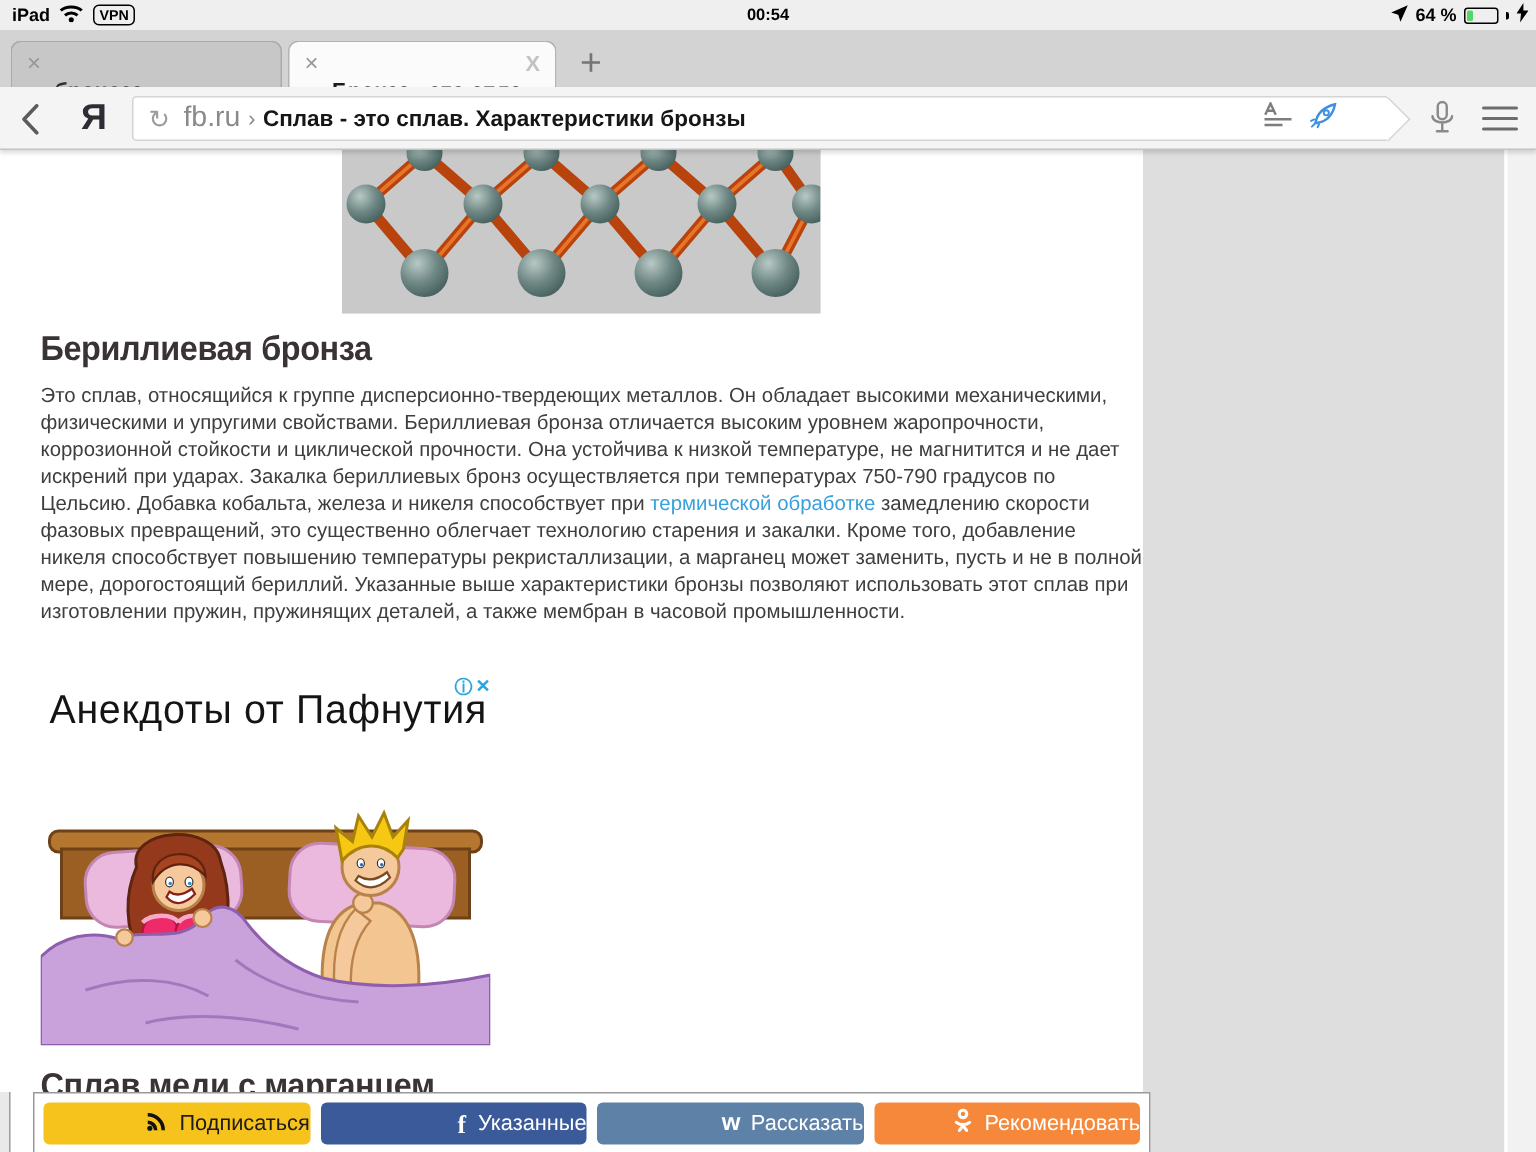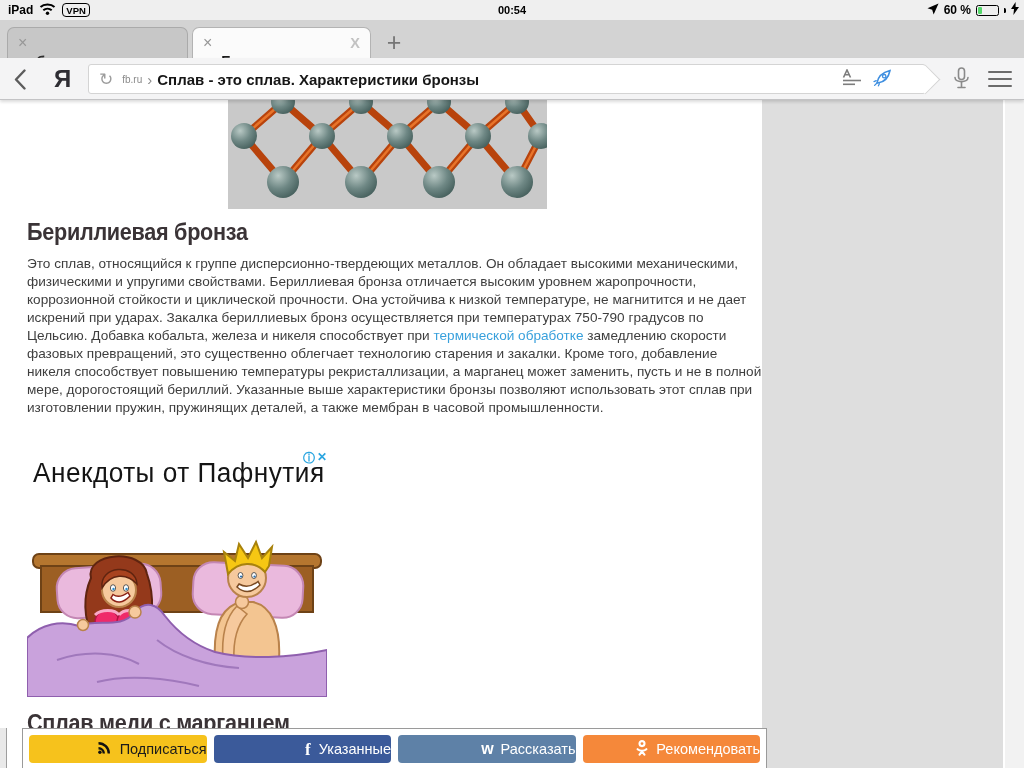--- a/index.html
+++ b/index.html
@@ -29,21 +29,21 @@
   .tab-label { white-space:nowrap; overflow:hidden;margin-top:36px; }
   .tab-fade { color:#c2c2c2; margin-left:3px; }
   .new-tab { position:absolute; left:381px; bottom:2px; width:26px; height:28px; display:flex; align-items:center; justify-content:center; font-size:25px; font-weight:normal; color:#757575; }
   
   .nav-bar { position:absolute; left:0; top:58px; width:1024px; height:42px; background:#f4f4f5; border-bottom:1px solid #c3c3c5; box-shadow:0 2px 3px rgba(0,0,0,0.14); z-index:10; }
   .back-btn { position:absolute; left:14px; top:10px; width:16px; height:22px; display:flex; align-items:center; }
   .ya-logo { position:absolute; left:54px; top:7px; font-size:24px; font-weight:bold; color:#2e2d33; }
   .url-field { position:absolute; left:88px; top:6px; width:838px; height:30px; background:#fff; border:1px solid #d4d4d4; border-radius:3px; display:flex; align-items:center; padding:0 30px 0 10px; }
   .url-point { position:absolute; right:-11px; top:3.8px; width:21px; height:21px; background:#fff; border-top:1px solid #d4d4d4; border-right:1px solid #d4d4d4; transform:rotate(45deg); }
   .refresh-glyph { color:#9c9c9c; font-size:17px; margin-right:9px; }
-  .url-domain { color:#8a8a8a; font-size:10px; }
+  .url-domain { color:#8a8a8a; font-size:19px; }
   .url-sep { color:#8a8a8a; font-size:15px; margin:0 5px; }
   .url-title { color:#161616; font-size:15px; font-weight:bold; white-space:nowrap; overflow:hidden; }
   .url-spacer { flex:1; }
   .url-tools { display:flex; align-items:center; gap:10px; margin-right:2px; }
   .mic-btn { position:absolute; left:953px; top:9px; }
   .menu-btn { position:absolute; left:988px; top:13px; width:24px; }
   .menu-btn div { height:2.4px; background:#6b6b6b; border-radius:1px; margin-bottom:4.6px; }
   
   .content { position:absolute; left:0; top:100px; width:1024px; height:668px; background:#fff; }
   .gray-panel { position:absolute; left:762px; top:0; width:241px; height:668px; background:#dedede; }
@@ -88,21 +88,21 @@
       </span>
       <span class="vpn-badge">VPN</span>
     </div>
     <div class="sb-center">00:54</div>
     <div class="sb-right">
       <span>
         <svg width="12" height="12" viewBox="0 0 13 13">
             <path d="M12.5 0.5 L0.5 5.8 L5.6 7.4 L7.2 12.5 Z" fill="#000"></path>
           </svg>
       </span>
-      <span>60 %</span>
+      <span>64 %</span>
       <span class="battery">
           <span class="battery-fill"></span>
         </span>
       <span class="battery-nub"></span>
       <span>
         <svg width="8" height="13" viewBox="0 0 8 13">
             <path d="M4.6 0 L0 7 L3 7 L2.4 13 L8 5 L4.6 5 Z" fill="#000"></path>
           </svg>
       </span>
     </div>

